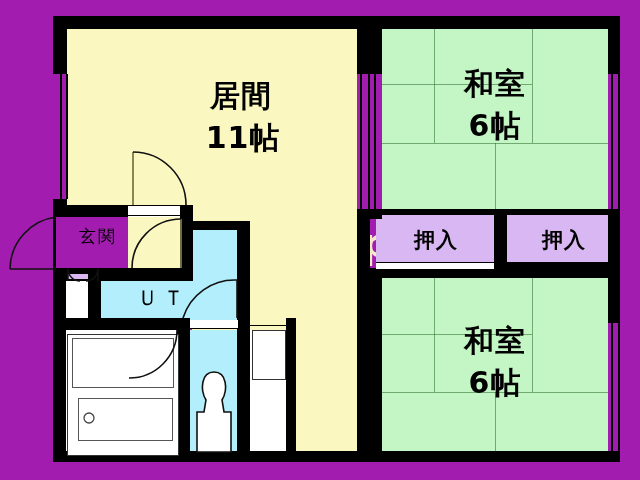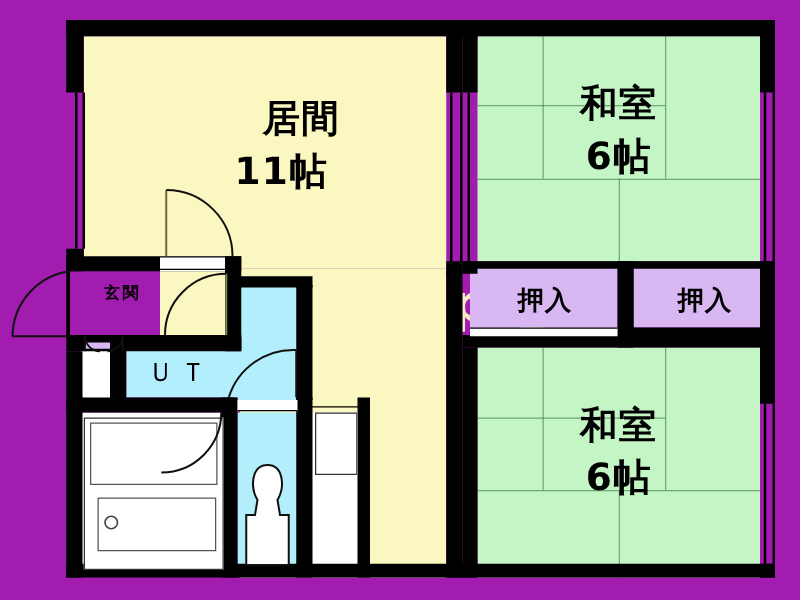--- a/index.html
+++ b/index.html
@@ -14,21 +14,21 @@
   .f-ut{background:#b2eefb;}
   .f-white{background:#ffffff;}
   
   .wall{position:absolute;background:#000000;}
   .thin{position:absolute;background:#000000;}
   
   .lbl{position:absolute;color:#000;font-weight:700;line-height:1.05;
        text-align:center;white-space:nowrap;letter-spacing:1px;}
   .lbl-room{font-size:30px;}
   .lbl-sub{font-size:30px;}
-  .lbl-small{font-size:13px;font-weight:700;letter-spacing:2px;}
+  .lbl-small{font-size:17px;font-weight:400;letter-spacing:2px;}
   .lbl-ut{font-size:21px;font-weight:400;letter-spacing:5px;}
   .lbl-closet{font-size:21px;font-weight:700;letter-spacing:1px;}
   
   .gl{position:absolute;background:#2b6b2b;opacity:.55;}
   
   .box{position:absolute;box-sizing:border-box;border:1.3px solid #333;background:#fff;}
   .box2{position:absolute;box-sizing:border-box;border:1.3px solid #555;background:#fff;}
   svg.ov{position:absolute;left:0;top:0;width:640px;height:480px;pointer-events:none;}
   .wm{position:absolute;color:#faf3c8;font-size:41px;font-weight:700;
       letter-spacing:3px;opacity:.95;}
@@ -188,28 +188,28 @@
                C200,390 201,372 214,372
                C227,372 228,390 222,400
                L224,412 L231,412 L231,452 L197,452 L197,412 L204,412 Z"></path>
     </g>
 
     <circle cx="89" cy="418" r="5" fill="none" stroke="#444" stroke-width="1.3"></circle>
 
   </svg>
 
   <div class="lbl lbl-room" style="left:186px;top:80px;width:110px;">居間</div>
-  <div class="lbl lbl-sub" style="left:170px;top:122px;width:110px;">11帖</div>
+  <div class="lbl lbl-sub" style="left:188px;top:122px;width:110px;">11帖</div>
 
   <div class="lbl lbl-room" style="left:440px;top:68px;width:110px;">和室</div>
   <div class="lbl lbl-sub" style="left:440px;top:110px;width:110px;">6帖</div>
 
   <div class="lbl lbl-room" style="left:440px;top:325px;width:110px;">和室</div>
   <div class="lbl lbl-sub" style="left:440px;top:367px;width:110px;">6帖</div>
 
   <div class="lbl lbl-small" style="left:68px;top:228px;width:60px;">玄関</div>
 
-  <div class="lbl lbl-ut" style="left:104px;top:287px;width:80px;">ＵＴ</div>
+  <div class="lbl lbl-ut" style="left:123px;top:287px;width:80px;">ＵＴ</div>
 
   <div class="lbl lbl-closet" style="left:396px;top:229px;width:80px;">押入</div>
   <div class="lbl lbl-closet" style="left:524px;top:229px;width:80px;">押入</div>
 
 </div>
 
 </body></html>

